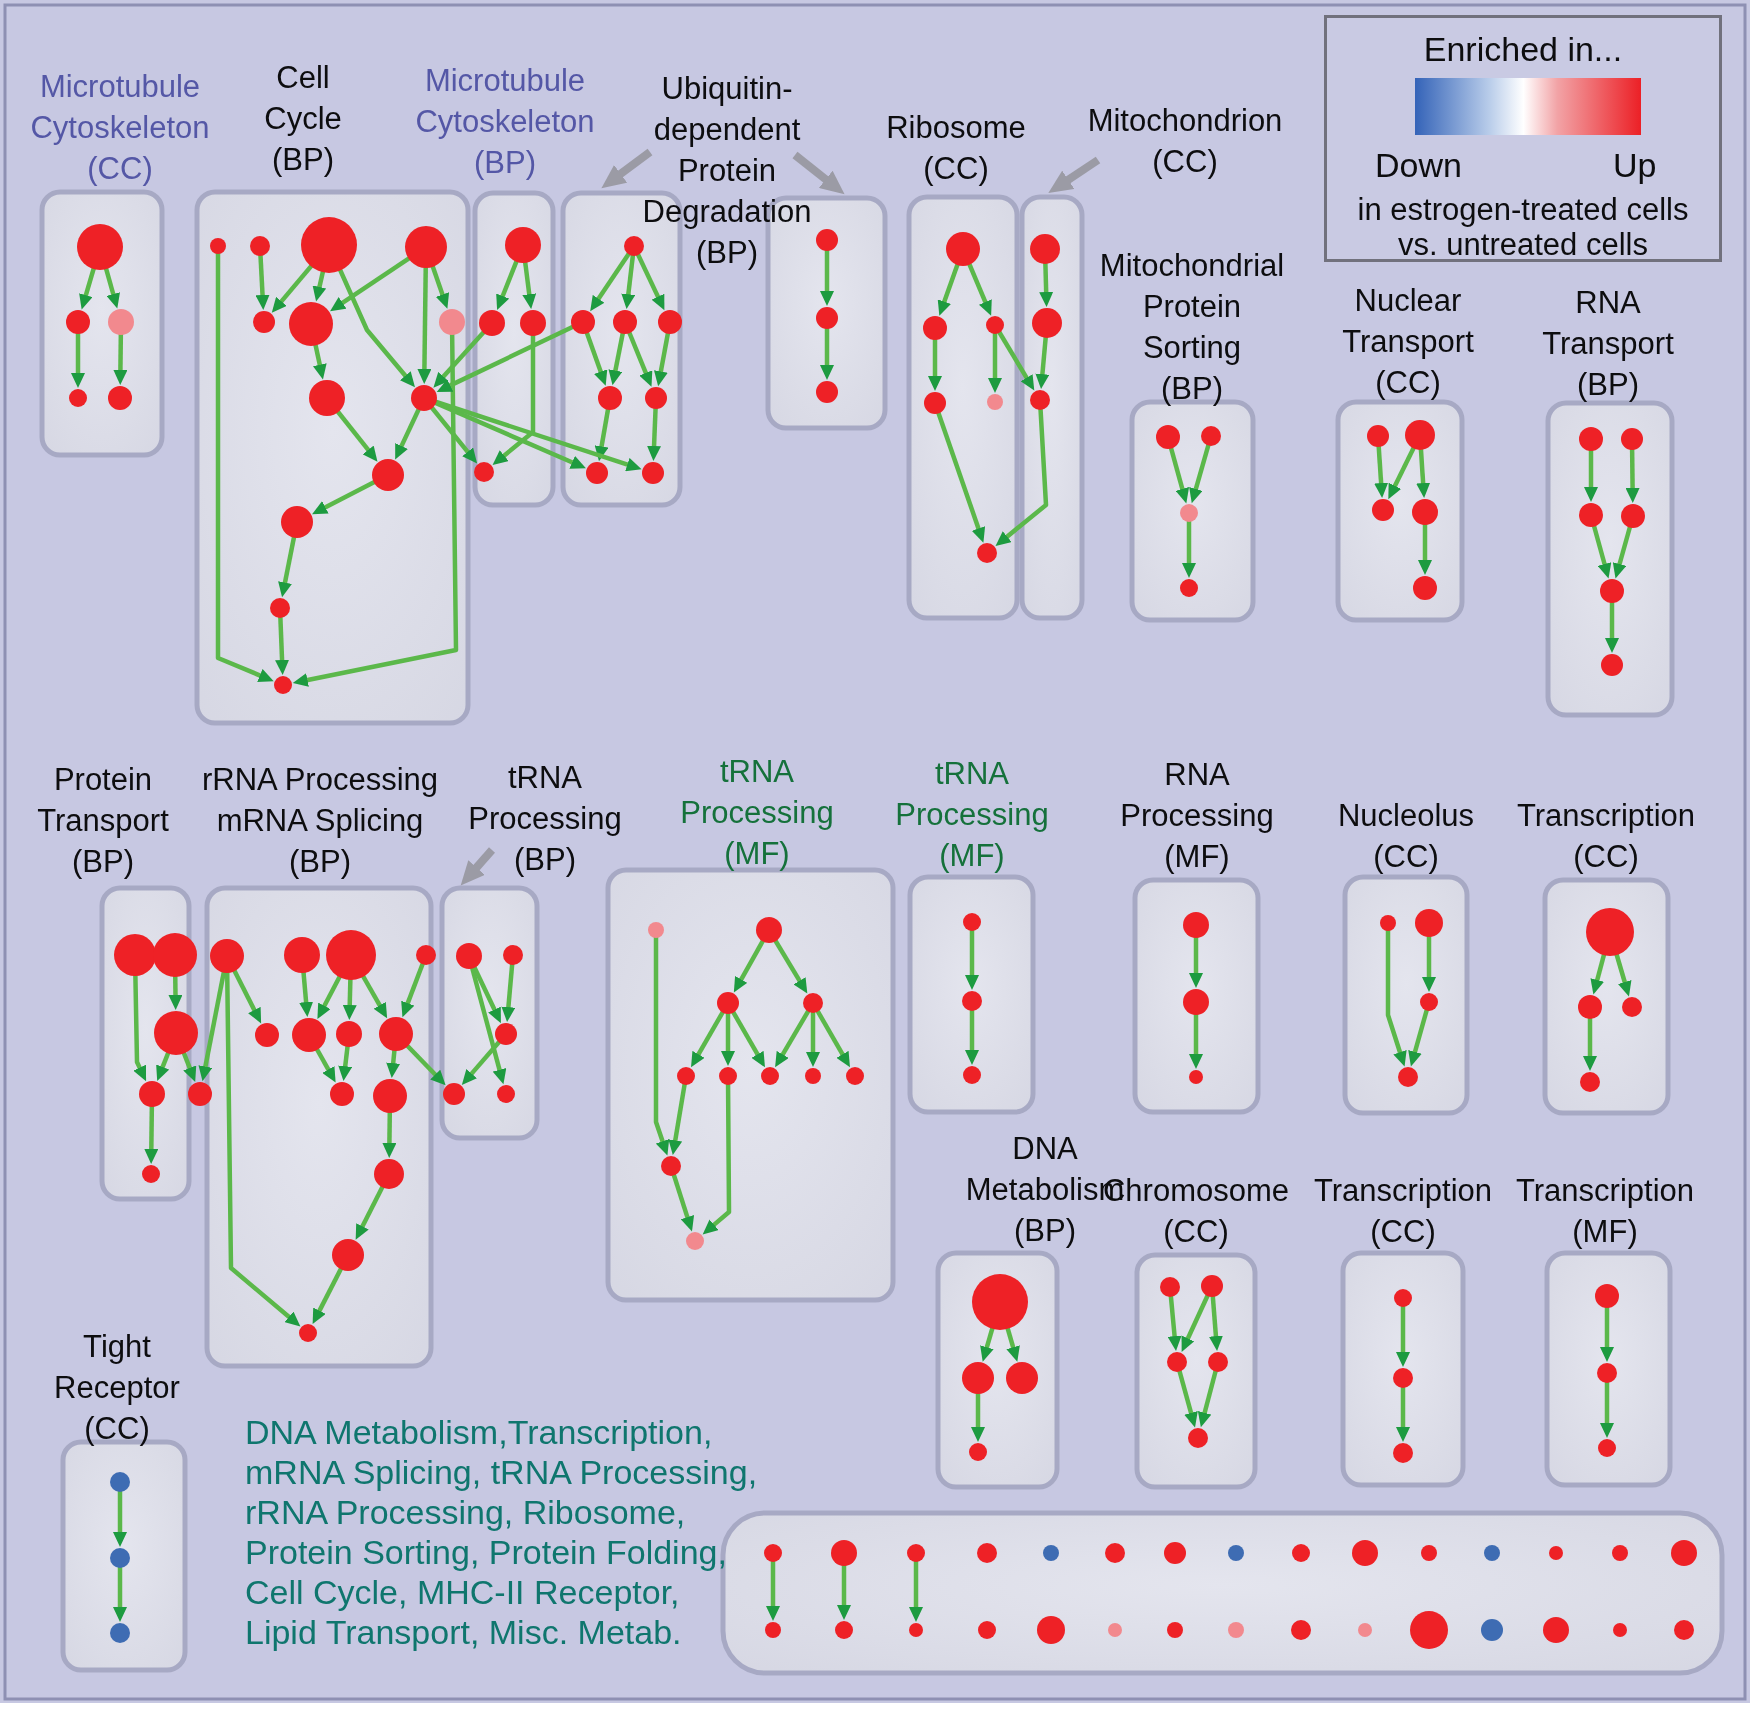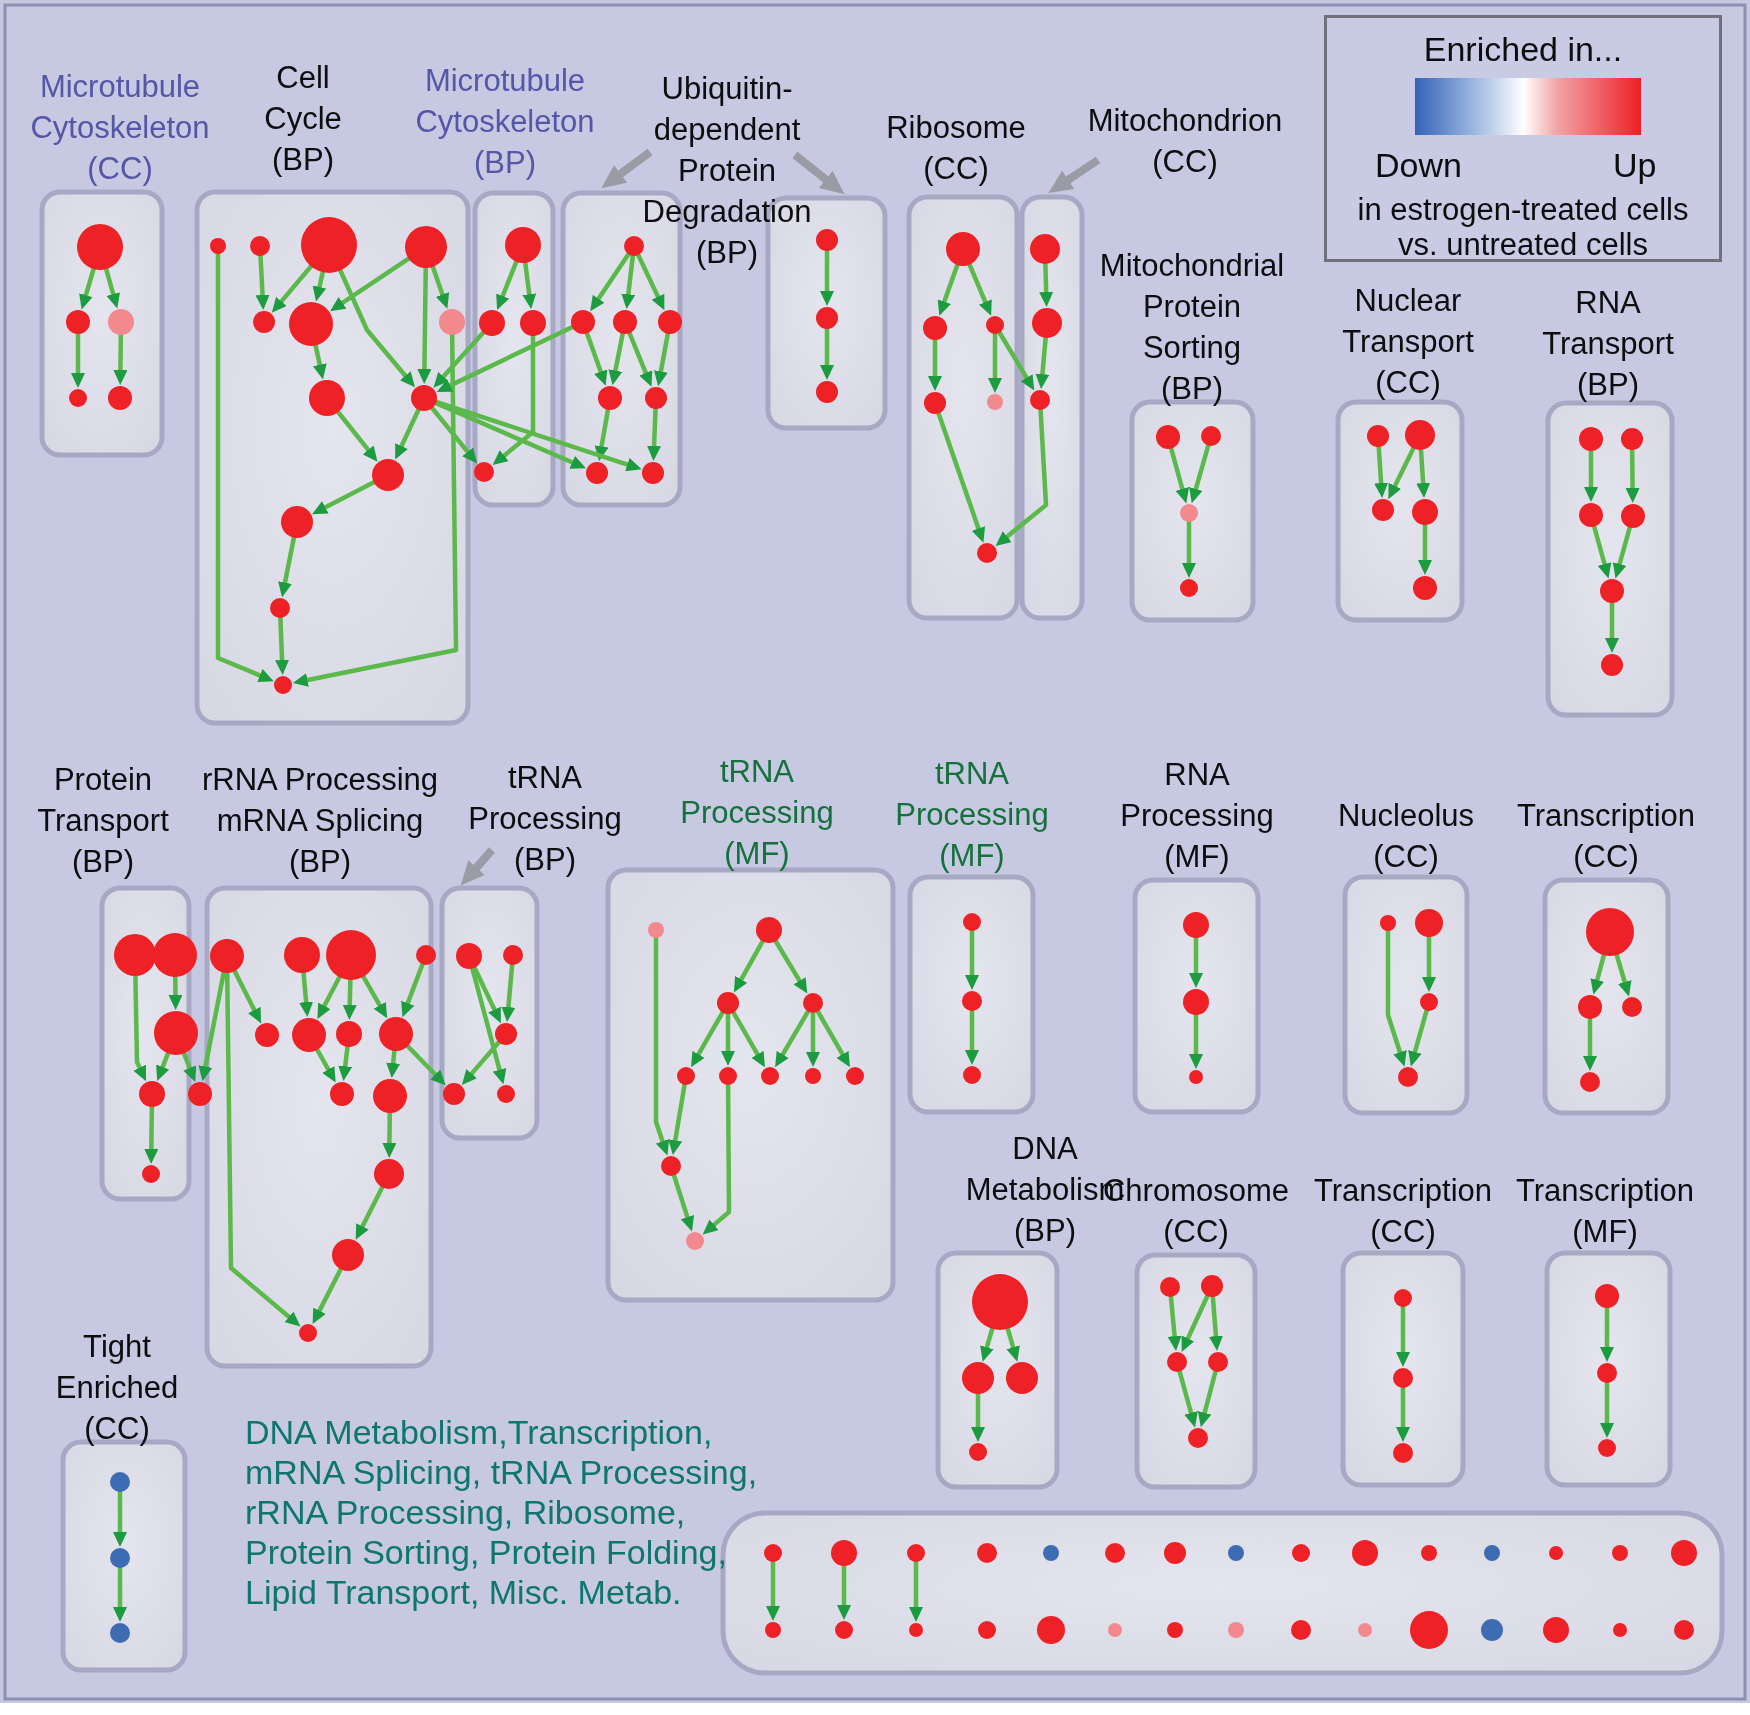--- a/index.html
+++ b/index.html
@@ -408,33 +408,34 @@
       <div class="lbl" style="left: 997px; top: 1128px; color: rgb(13, 13, 15); margin-left: 48px;">DNA
 Metabolism
 (BP)</div>
       <div class="lbl" style="left: 1196px; top: 1170px; color: rgb(13, 13, 15);">Chromosome
 (CC)</div>
       <div class="lbl" style="left: 1403px; top: 1170px; color: rgb(13, 13, 15);">Transcription
 (CC)</div>
       <div class="lbl" style="left: 1605px; top: 1170px; color: rgb(13, 13, 15);">Transcription
 (MF)</div>
       <div class="lbl" style="left: 117px; top: 1326px; color: rgb(13, 13, 15);">Tight
-Enriched
+Receptor
 (CC)</div>
     </div>
 
   <div class="legend">
     <div class="legend-title">Enriched in...</div>
     <div class="legend-bar"></div>
     <div class="legend-down">Down</div>
     <div class="legend-up">Up</div>
     <div class="legend-sub1">in estrogen-treated cells</div>
     <div class="legend-sub2">vs. untreated cells</div>
   </div>
 
   <div class="textblock">
     <div>DNA Metabolism,Transcription,</div>
     <div>mRNA Splicing, tRNA Processing,</div>
     <div>rRNA Processing, Ribosome,</div>
     <div>Protein Sorting, Protein Folding,</div>
+    <div>Cell Cycle, MHC-II Receptor,</div>
     <div>Lipid Transport, Misc. Metab.</div>
   </div>
 </div>
 
 </body></html>

